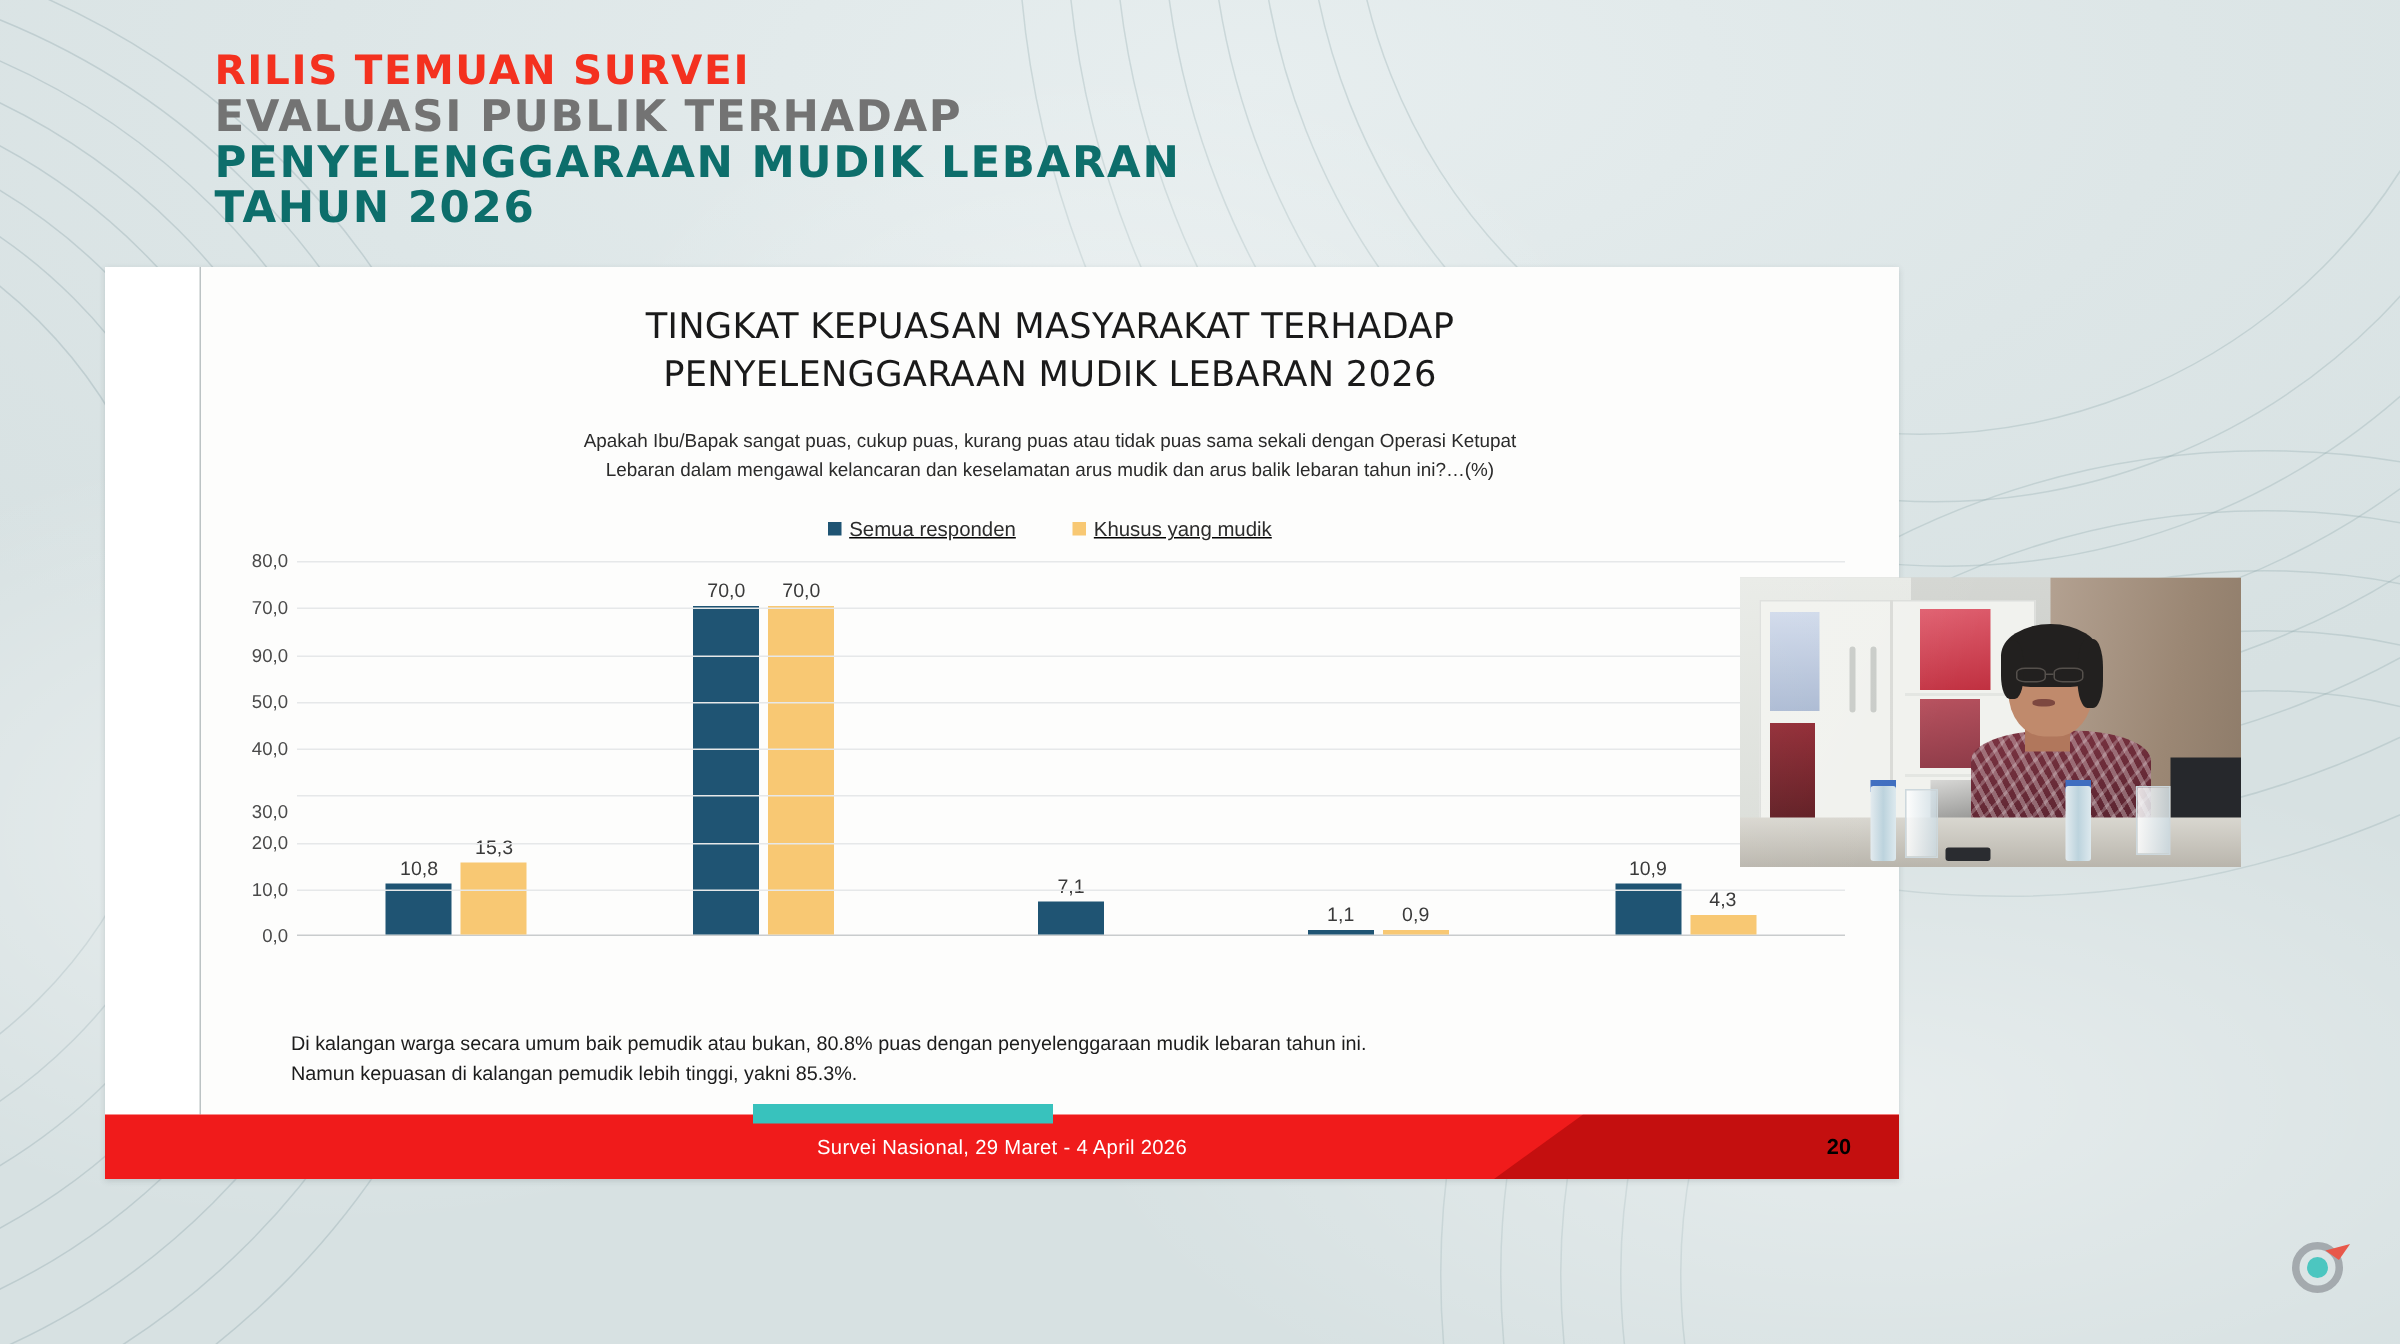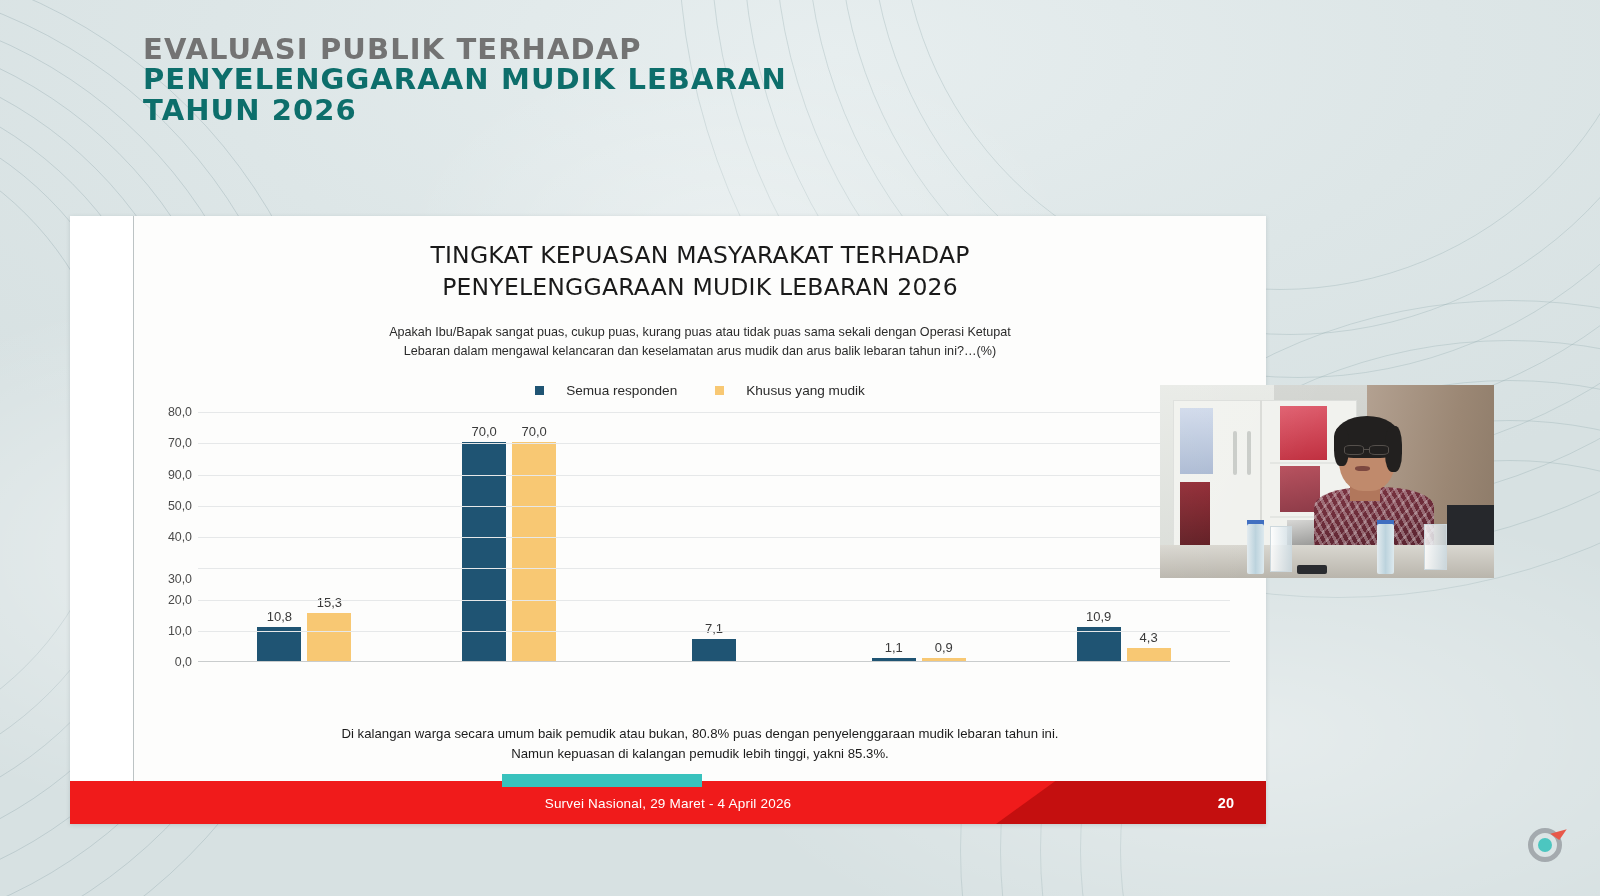--- a/index.html
+++ b/index.html
@@ -51,21 +51,20 @@
   }
   #headline .red{ color:#f4311f; font-size:27px; }
   #headline .teal{ color:#0d6e6b; }
 
   
   #slide{
     position:absolute; left:70px; top:178px;
     width:1196px; height:608px;
     background:#ffffff;
     box-shadow:0 1px 4px rgba(60,80,85,.18);
-    margin-top:38px;
   }
   #slide-innerline{
     position:absolute; left:63px; top:0; width:1px; height:565px;
     background:#bcc3c4;
   }
   #slide-body{
     position:absolute; left:64px; top:0; right:0; height:565px;
     background:#fdfdfc;
     padding-top:18px;
   }
@@ -87,21 +86,21 @@
     margin-top:20px;
     padding:0 90px;
   }
 
   
   #legend{
     display:flex; justify-content:center; align-items:center;
     gap:38px;
     margin-top:22px;
   }
-  .lg-item{ display:flex; align-items:center; gap:22px; }
+  .lg-item{ display:flex; align-items:center; gap:5px;text-decoration:underline; }
   .lg-sw{ width:9px; height:9px; display:inline-block; }
   .lg-tx{ font-size:13.6px; color:#2b2b2b; }
 
   
   #plot-wrap{
     position:relative;
     margin:14px 0 0 0;
     height:250px;
   }
   #ylabels{
@@ -146,21 +145,20 @@
     padding:0 4px;
   }
   .xl{
     flex:1; text-align:center;
     font-size:13.2px; color:#3a3a3a;
     line-height:1.35;
     padding-top:9px;
   }
 
   .note{
-    text-align:center;
     font-size:13.2px; color:#1c1c1c;
     line-height:1.5;
     margin-top:62px;
     padding:0 60px;
   }
 
   
   #logo-row{
     display:flex; justify-content:center; align-items:center;
     margin-top:18px;
@@ -210,21 +208,21 @@
   }
   #footer-text{
     position:absolute; left:0; right:0; top:50%;
     transform:translateY(-50%);
     text-align:center;
     color:#ffffff; font-size:13.5px; letter-spacing:.2px;
   }
   #footer-page{
     position:absolute; right:32px; top:50%;
     transform:translateY(-50%);
-    color:#ffffff; font-size:14.5px; font-weight:bold;
+    color:#000000; font-size:14.5px; font-weight:bold;
   }
 
   
   #pip{
     position:absolute; left:1160px; top:385px;
     width:334px; height:193px;
     overflow:hidden;
     background:#cfd2cd;
   }
   .pip-l{ position:absolute; }
@@ -336,20 +334,21 @@
   <div class="arc-set arc-l" style="left:-604px; top:48px; width:820px; height:820px;"></div>
   <div class="arc-set arc-l" style="left:-632px; top:24px; width:880px; height:880px;"></div>
   <div class="arc-set arc-l" style="left:-660px; top:0px; width:940px; height:940px;"></div>
   <div class="arc-set arc-l" style="left:-688px; top:-24px; width:1000px; height:1000px;"></div>
   <div class="arc-set arc-l" style="left:-716px; top:-48px; width:1060px; height:1060px;"></div>
 
   <div id="bg-soft"></div>
 </div>
 
 <div id="headline">
+  <div class="ln red" style="color: rgb(244, 49, 31);">RILIS TEMUAN SURVEI</div>
   <div class="ln teal" style="color: #737373;">EVALUASI PUBLIK TERHADAP</div>
   <div class="ln teal" style="color: rgb(13, 110, 107);">PENYELENGGARAAN MUDIK LEBARAN</div>
   <div class="ln teal" style="color: rgb(13, 110, 107);">TAHUN 2026</div>
 </div>
 
 <div id="slide">
   <div id="slide-innerline"></div>
 
   <div id="slide-body">
 

